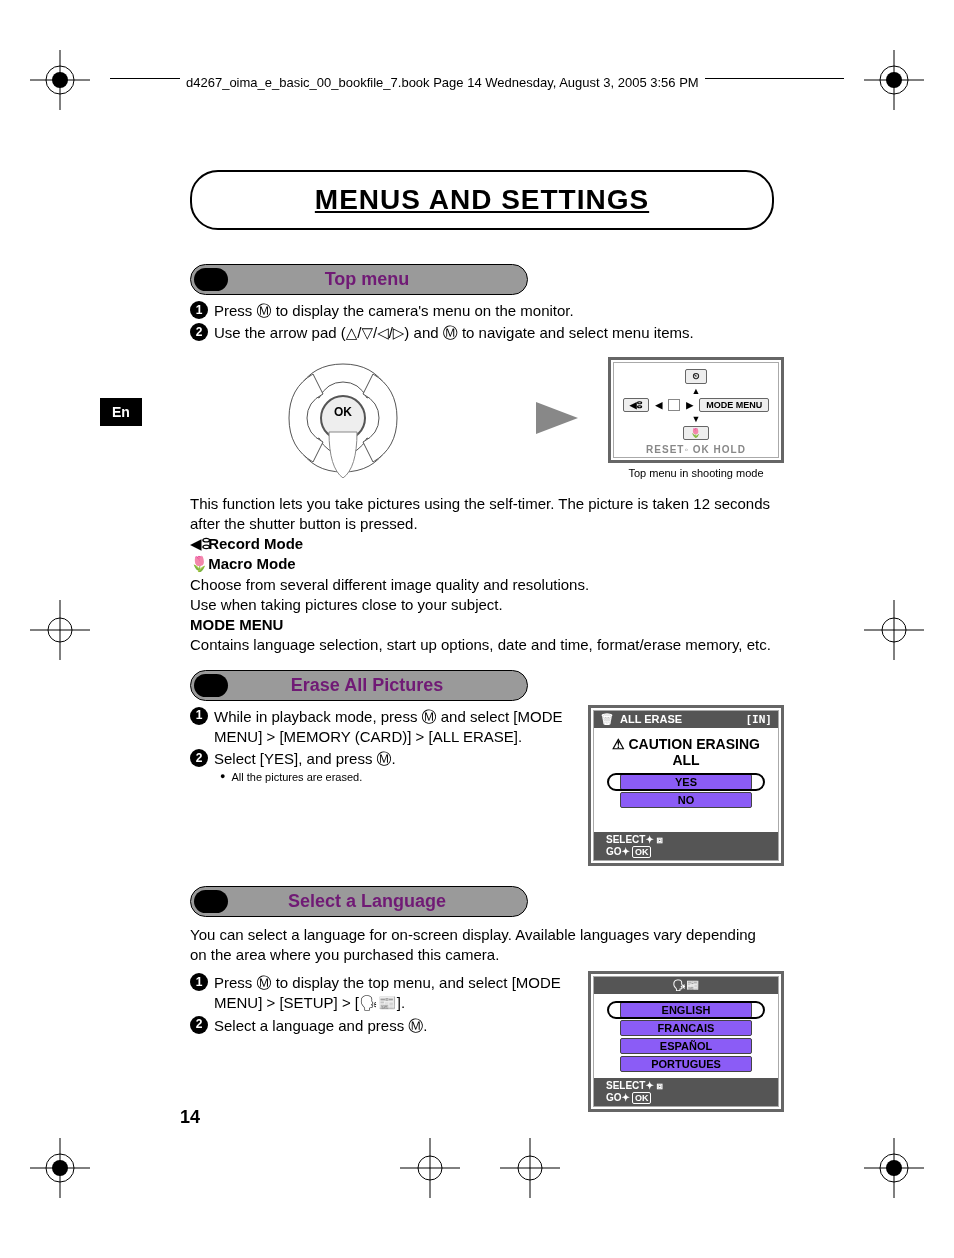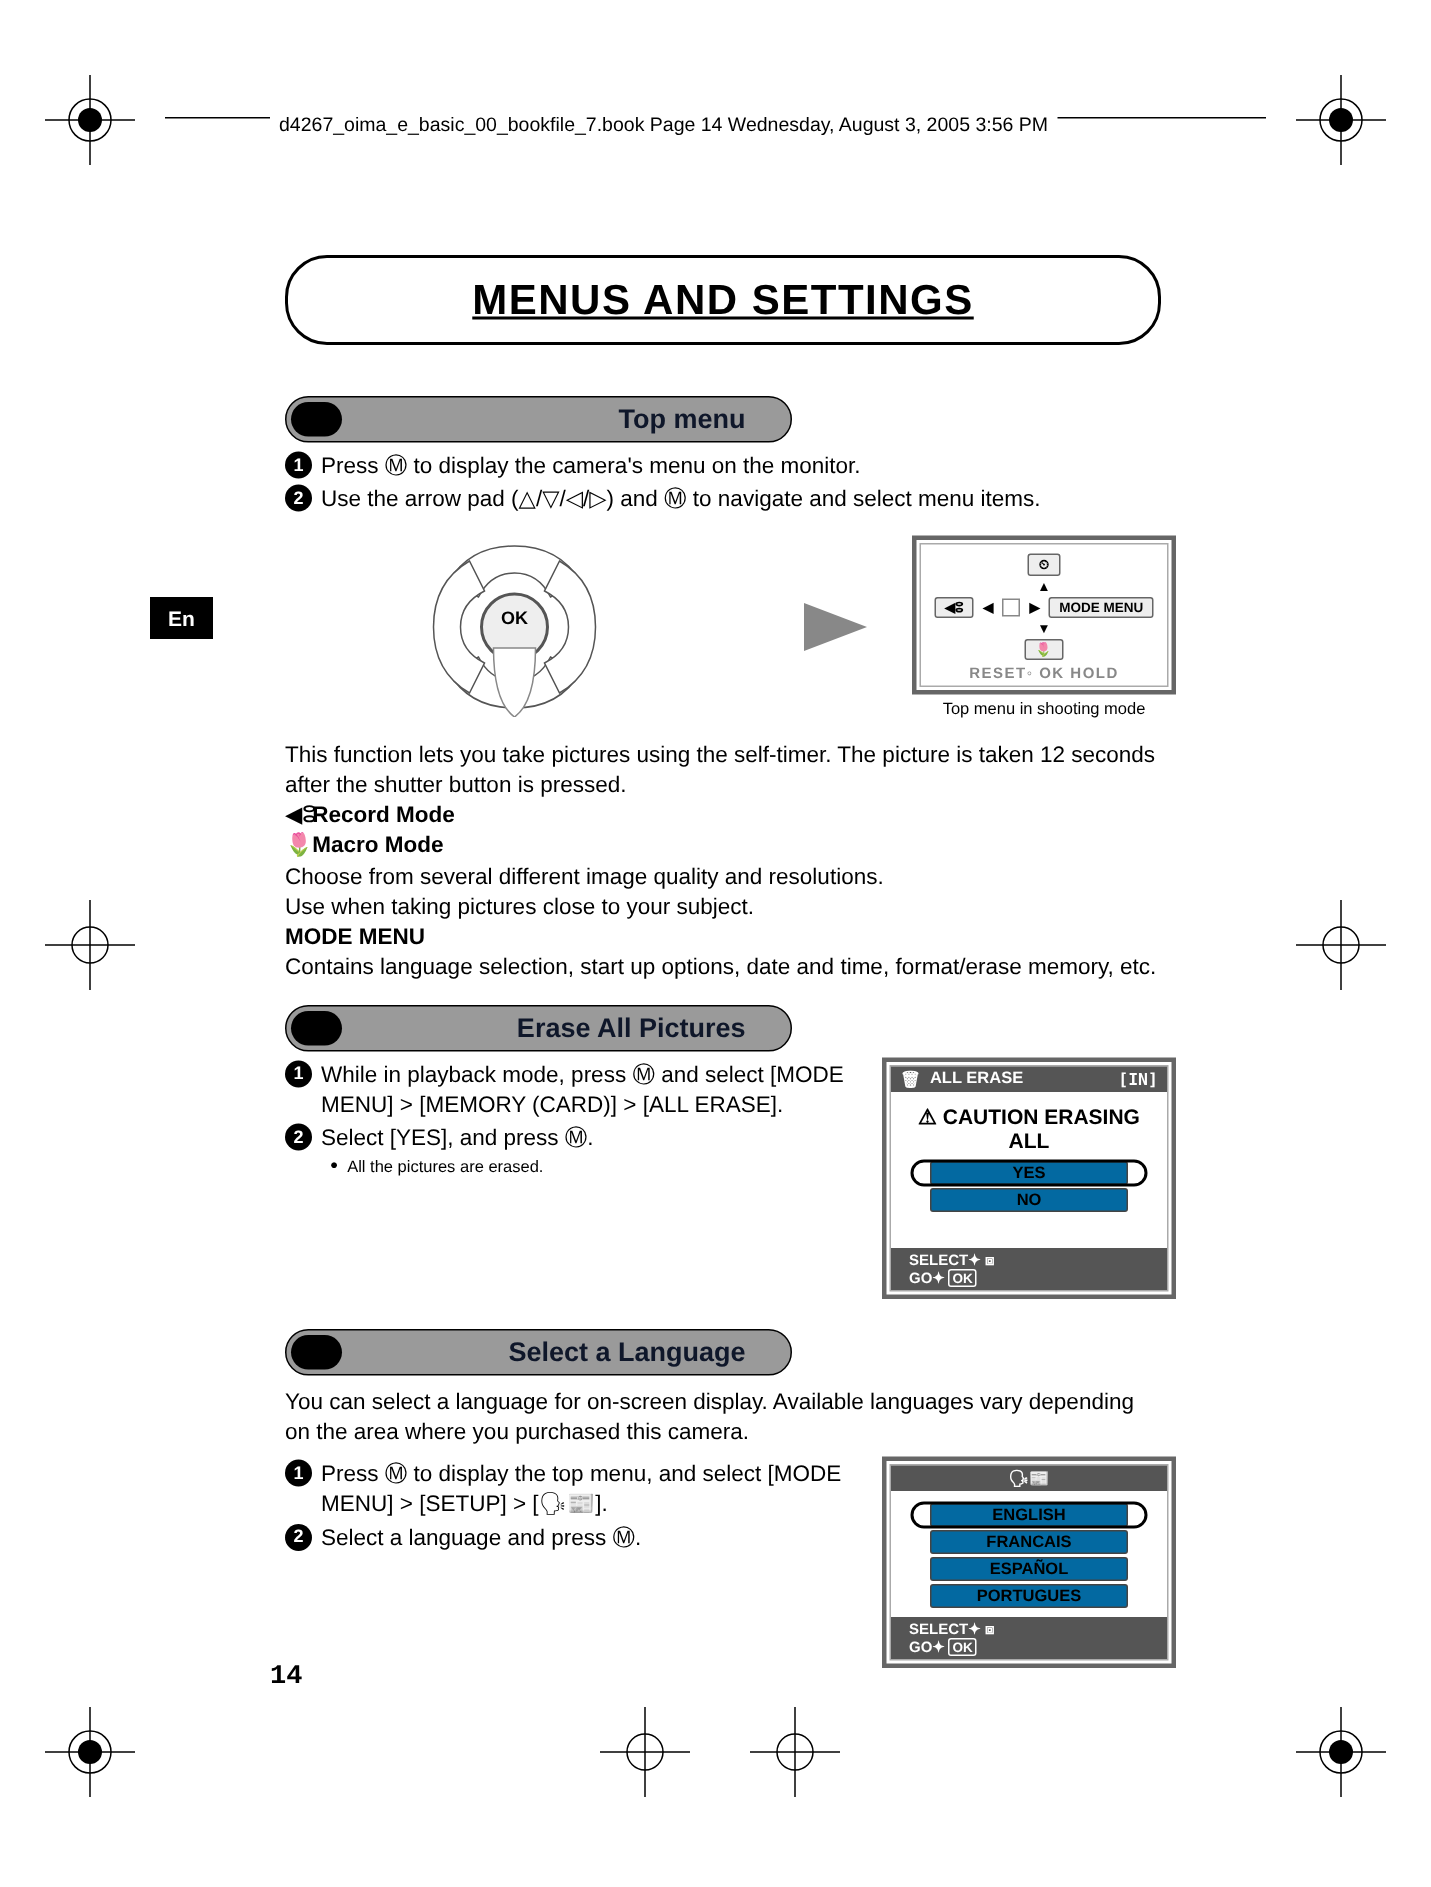--- a/index.html
+++ b/index.html
@@ -36,53 +36,53 @@
   .content{margin:100px 80px 0 80px;}
   .main-title-box{
     border:2px solid #000;border-radius:28px;
     text-align:center;padding:12px 0;margin:0 10px 28px 10px;
   }
   .main-title{font-size:28px;font-weight:bold;letter-spacing:1px;text-decoration:underline;}
   .section-pill{
     display:inline-block;position:relative;
     border:1px solid #000;border-radius:20px;
     padding:4px 30px 4px 46px;margin:6px 0 4px 10px;
-    background:#9a9a9a;color:#0f172a;font-weight:bold;font-size:18px;
-    min-width:260px;text-align:right;
+    background:#9a9a9a;color:#701a75;font-weight:bold;font-size:18px;
+    min-width:260px;text-align:center;
   }
   .section-pill::before{
     content:"";position:absolute;left:3px;top:3px;bottom:3px;width:34px;
     background:#000;border-radius:16px;
   }
   .num-circle{
     display:inline-flex;align-items:center;justify-content:center;
     width:18px;height:18px;border-radius:50%;background:#000;color:#fff;
     font-size:12px;font-weight:bold;margin-right:6px;flex:0 0 18px;
   }
   .step{display:flex;align-items:flex-start;margin:2px 0 2px 10px;line-height:1.35;}
   .step-text{flex:1;}
   .sub-bullet{margin-left:40px;font-size:11px;}
   .sub-bullet::before{content:"●";font-size:9px;margin-right:6px;vertical-align:2px;}
   .en-tab{
     position:absolute;left:100px;top:398px;background:#000;color:#fff;
     font-weight:bold;padding:6px 12px;font-size:14px;
   }
-  .page-num{position:absolute;left:180px;bottom:130px;font-weight:bold;font-size:18px;font-family:Liberation Mono, monospace;}
+  .page-num{position:absolute;left:180px;bottom:130px;font-weight:bold;font-size:18px;}
   .row{display:flex;align-items:flex-start;gap:14px;}
   .col{flex:1;}
   
   .lcd{
     border:3px solid #666;width:190px;background:#fff;font-size:11px;font-weight:bold;
     font-family:Arial,sans-serif;
   }
   .lcd .inner{border:1px solid #aaa;margin:2px;}
   .lcd-title{background:#555;color:#fff;padding:2px 6px;font-size:11px;display:flex;align-items:center;gap:6px;}
   .lcd-body{padding:4px 6px;text-align:center;}
   .lcd-footer{background:#555;color:#fff;padding:2px 12px;font-size:10px;display:flex;justify-content:center;flex-direction:column;}
-  .lcd-option{border:1px solid #444;background:#0369a1;margin:2px 20px;padding:1px 0;border-radius:2px;font-size:11px;}
+  .lcd-option{border:1px solid #444;background:#8b5cf6;margin:2px 20px;padding:1px 0;border-radius:2px;font-size:11px;}
   .lcd-option.sel{position:relative;}
   .lcd-option.sel::before{
     content:"";position:absolute;left:-14px;right:-14px;top:-2px;bottom:-2px;
     border:2px solid #000;border-radius:12px;
   }
   .lcd-cap{text-align:center;font-size:11px;font-weight:normal;margin-top:4px;}
   .arrowpad{
     width:120px;height:120px;position:relative;margin:6px auto;
   }
   .arrowbig{display:inline-block;width:0;height:0;border-top:16px solid transparent;border-bottom:16px solid transparent;border-left:42px solid #888;margin:40px 16px;}

